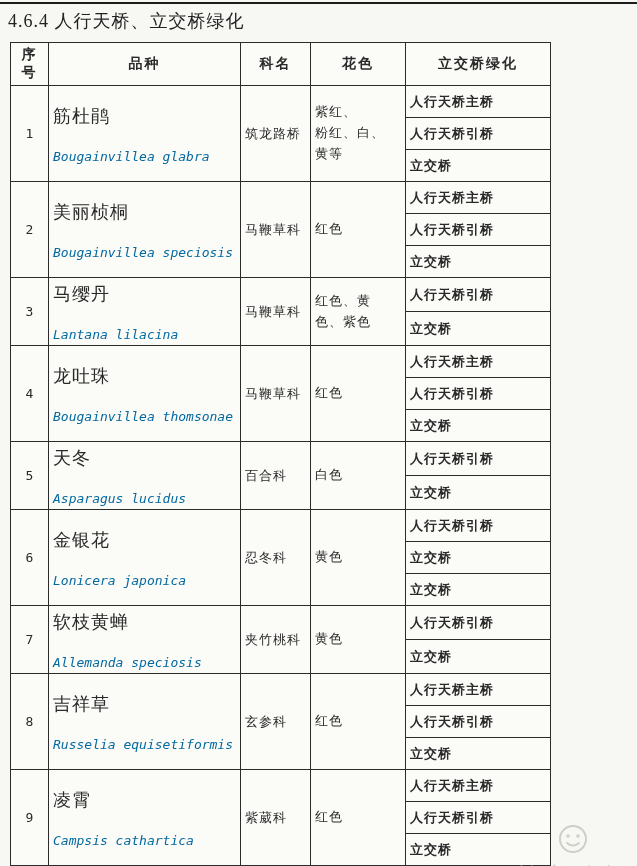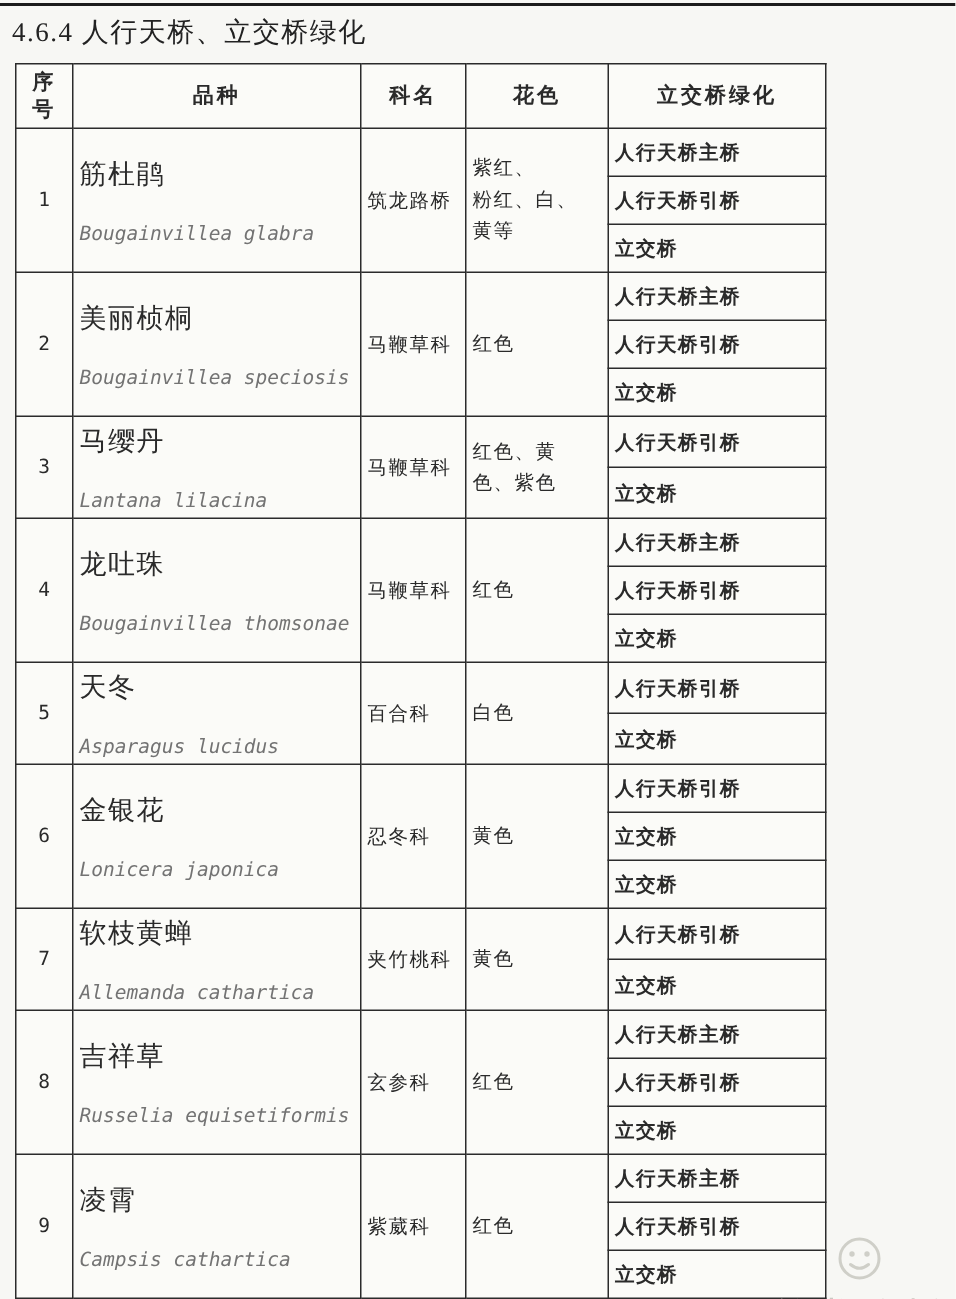--- a/index.html
+++ b/index.html
@@ -37,21 +37,21 @@
     font-size:14px;
     font-weight:bold;
     text-align:center;
     letter-spacing:2px;
   }
   td.no{text-align:center;font-family:"DejaVu Sans Mono",monospace;font-size:13px;}
   td.name{padding-left:7px;vertical-align:middle;}
   td.name .cn{font-size:18px;letter-spacing:1px;margin-bottom:3px;}
   td.name .latin{
     font-family:"DejaVu Sans Mono",monospace;
-    font-style:italic;font-size:13px;letter-spacing:0px;color:#737373;margin-top:21px;
+    font-style:italic;font-size:13px;letter-spacing:0px;color:#0369a1;margin-top:21px;
   }
   td.fam{padding-left:6px;letter-spacing:1px;}
   td.colr{padding-left:6px;letter-spacing:1px;white-space:pre-line;line-height:1.6;}
   td.loc{height:27px;padding-left:7px;letter-spacing:1px;font-weight:bold;}
   td.loc.tall{height:29px;}
   .watermark{
     position:absolute;right:6px;top:824px;
     display:flex;align-items:center;gap:6px;
     color:#c9c9c2;
     flex-direction:column;
@@ -184,21 +184,21 @@
           <td class="loc">立交桥</td>
         </tr>
       <tr>
           <td class="loc">立交桥</td>
         </tr>
 
       <tr>
         <td class="no" rowspan="2">7</td>
         <td class="name" rowspan="2">
           <div class="cn">软枝黄蝉</div>
-          <div class="latin">Allemanda cathartica</div>
+          <div class="latin">Allemanda speciosis</div>
         </td>
         <td class="fam" rowspan="2">夹竹桃科</td>
         <td class="colr" rowspan="2">黄色</td>
         <td class="loc tall">人行天桥引桥</td>
       </tr>
       <tr>
           <td class="loc tall">立交桥</td>
         </tr>
 
       <tr>

